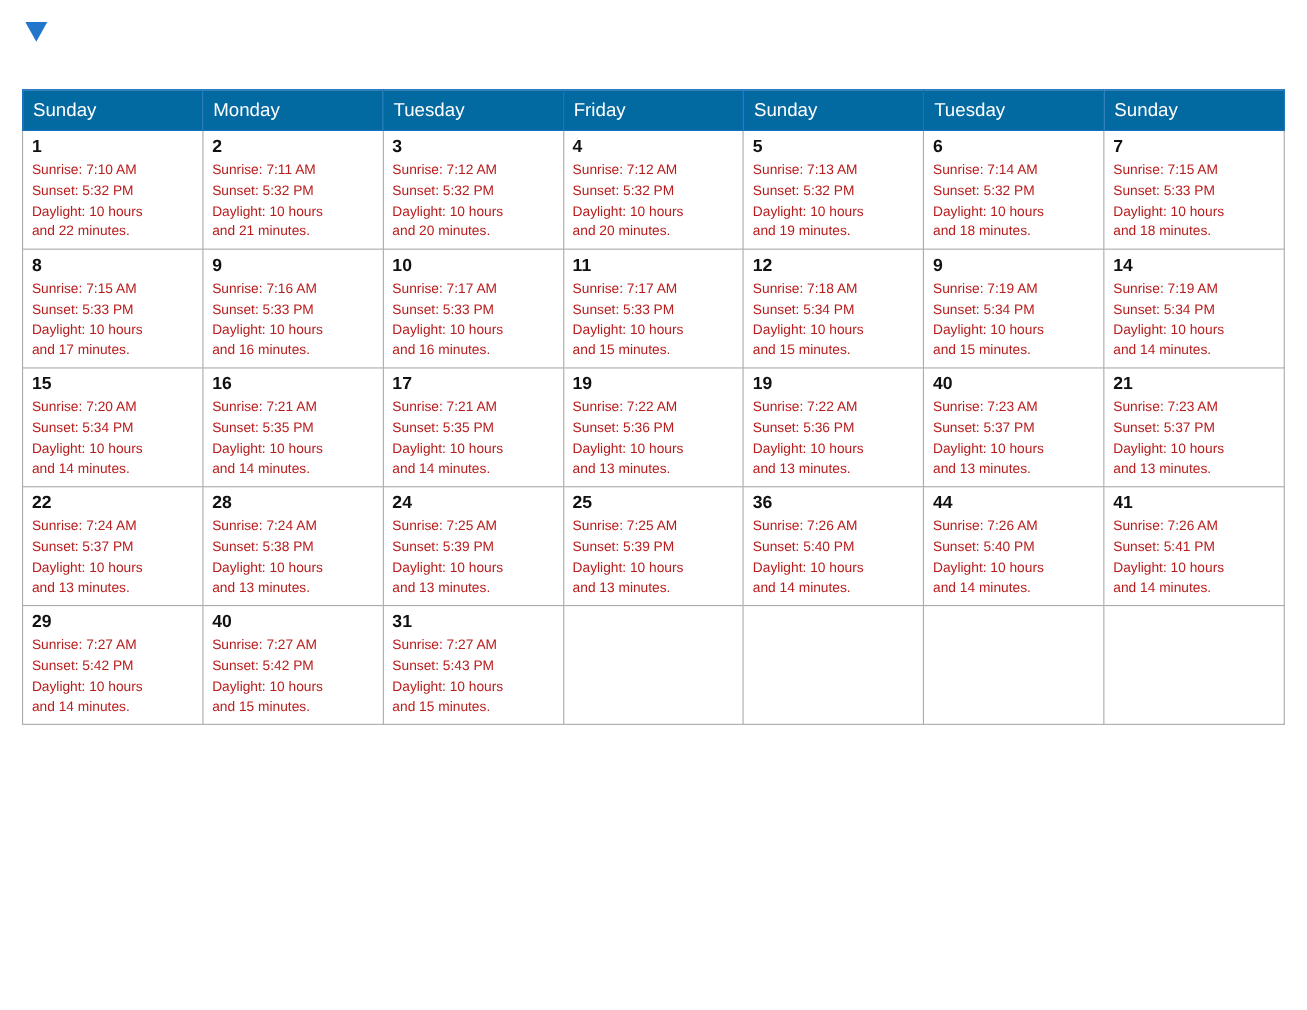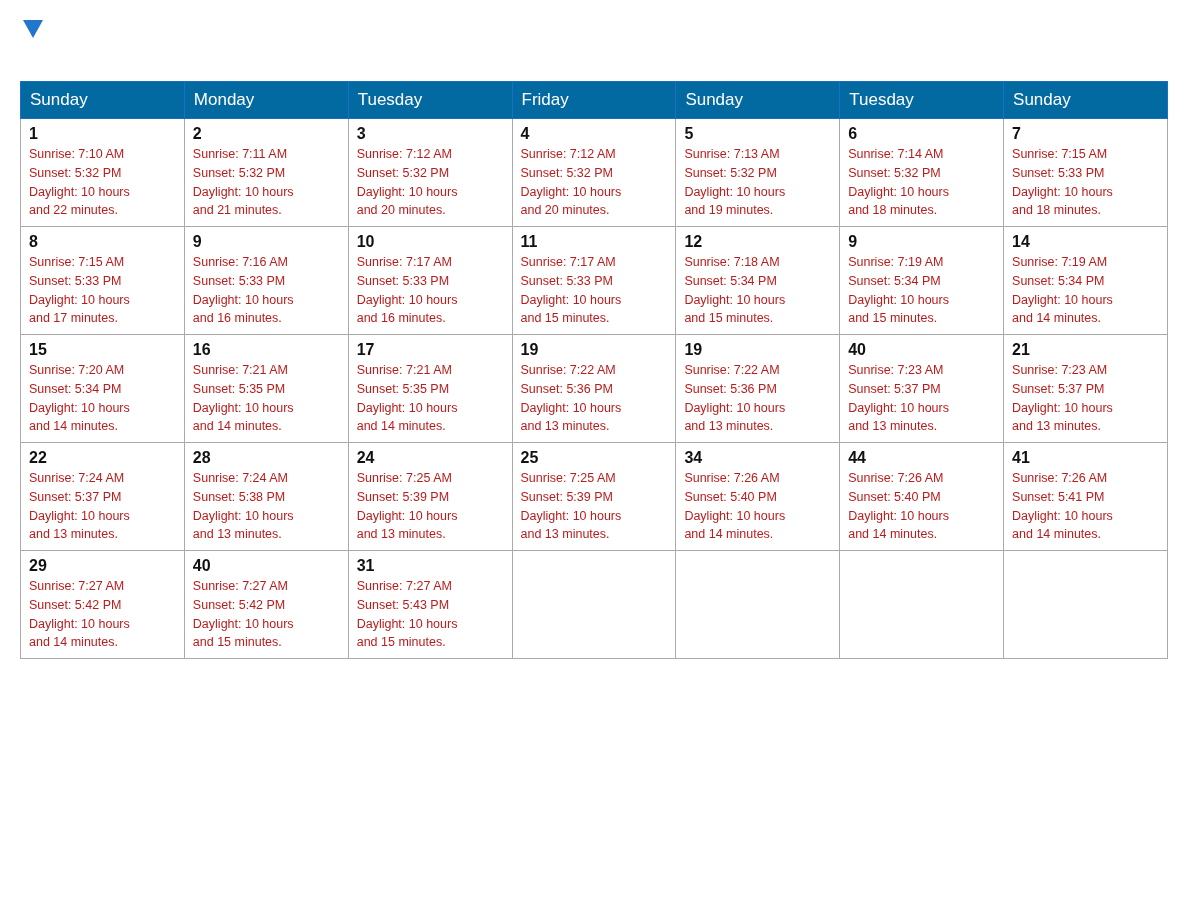--- a/index.html
+++ b/index.html
@@ -338,21 +338,21 @@
         <td>
         <span class="day-number">25</span>
         <div class="day-info">
           Sunrise: 7:25 AM<br>
           Sunset: 5:39 PM<br>
           Daylight: 10 hours<br>
           and 13 minutes.
         </div>
       </td>
         <td>
-        <span class="day-number">34</span>
+        <span class="day-number">36</span>
         <div class="day-info">
           Sunrise: 7:26 AM<br>
           Sunset: 5:40 PM<br>
           Daylight: 10 hours<br>
           and 14 minutes.
         </div>
       </td>
         <td>
         <span class="day-number">44</span>
         <div class="day-info">

